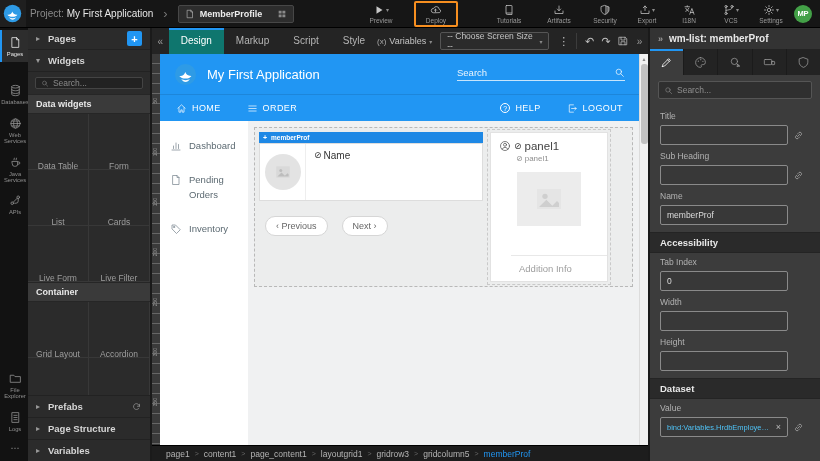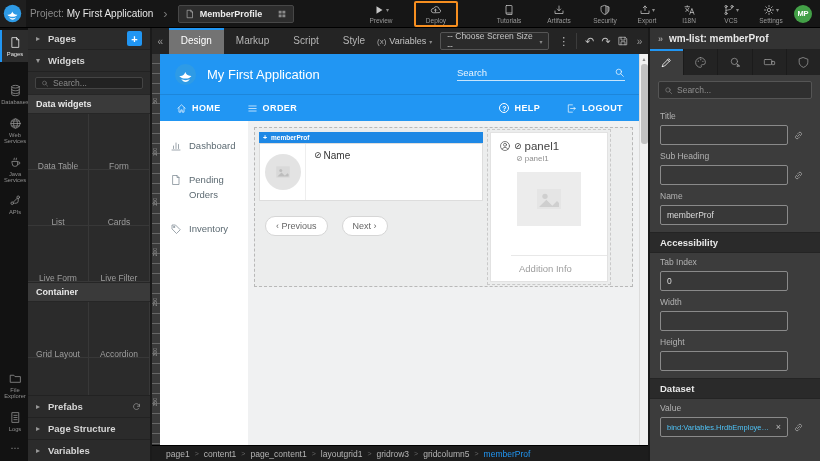--- a/index.html
+++ b/index.html
@@ -53,21 +53,21 @@
   .lp-bottom { margin-top:auto; flex:none; }
   .lp-bottom .lp-row { border-top:1px solid #222; border-bottom:none; }
   .refresh { margin-left:auto; color:#9a9a9a; }
   .refresh svg { width:11px; height:11px; }
 
   
   .center { flex:1; min-width:0; display:flex; flex-direction:column; }
   .toolbar { height:26px; flex:none; background:#242424; display:flex; align-items:center; }
   .clps { width:18px; height:20px; display:grid; place-items:center; color:#9a9a9a; font-size:10px; cursor:pointer; }
   .etab { padding:0 12px; height:26px; line-height:25px; color:#b5b5b5; font-size:10px; cursor:pointer; }
-  .etab.on { background:#737373; color:#fff; box-shadow:inset 0 2px 0 #2196f3; }
+  .etab.on { background:#0f766e; color:#fff; box-shadow:inset 0 2px 0 #2196f3; }
   .tb-spacer { flex:1; }
   .vars { display:flex; align-items:center; gap:3px; color:#c5c5c5; font-size:9px; margin-right:8px; cursor:pointer; }
   .vars .vx { font-size:8px; color:#aaa; }
   .fake-sel { height:18px; background:#2b2b2b; border:1px solid #555; border-radius:2px; color:#c5c5c5; font-size:8.5px; display:flex; align-items:center; gap:6px; padding:0 6px; margin-right:6px; cursor:pointer; }
   .tico { width:18px; height:20px; display:grid; place-items:center; color:#bfbfbf; font-size:11px; cursor:pointer; }
   .tico svg { width:12px; height:12px; }
   .tb-div { width:1px; height:16px; background:#3c3c3c; margin:0 4px; }
 
   
   .canvaswrap { flex:1; min-height:0; display:flex; }
@@ -79,21 +79,21 @@
   .vscroll .sarr { font-size:5px; color:#888; padding:2px 0; }
   .vscroll .sthumb { width:7px; height:80px; background:#c1c1c1; border-radius:3px; }
 
   .appheader { height:40px; flex:none; background:#2196f3; display:flex; align-items:center; padding:0 14px; gap:10px; }
   .appheader .atitle { color:#fff; font-size:13px; font-weight:500; flex:1; white-space:nowrap; }
   .asearch { display:flex; align-items:center; border-bottom:1px solid rgba(255,255,255,.75); width:168px; padding-bottom:2px; }
   .asearch input { background:transparent; border:none; outline:none; color:#fff; font-size:9.5px; width:100%; }
   .asearch input::placeholder { color:#eaf4fd; }
   .asearch svg { width:11px; height:11px; color:#fff; flex:none; }
   .appnav { height:27px; flex:none; background:#2196f3; border-top:1px solid rgba(0,0,0,.10); display:flex; align-items:center; padding:0 16px; gap:26px; color:#fff; font-size:9px; letter-spacing:.4px; }
-  .nav-it { display:flex; align-items:center; gap:5px; cursor:pointer; white-space:nowrap;font-weight:bold; }
+  .nav-it { display:flex; align-items:center; gap:5px; cursor:pointer; white-space:nowrap; }
   .nav-it svg { width:11px; height:11px; }
   .nav-sp { flex:1; }
   .qmark { width:10px; height:10px; border:1px solid #fff; border-radius:50%; font-size:7px; display:grid; place-items:center; }
 
   .appbody { flex:1; min-height:0; display:flex; }
   .appsidebar { width:88px; flex:none; background:#fff; padding-top:8px; }
   .as-it { display:flex; gap:7px; padding:10px 10px; color:#5c6a72; font-size:9.5px; font-weight:500; line-height:1.5; cursor:pointer; }
   .as-it svg { width:12px; height:12px; flex:none; color:#7d8a93; margin-top:1px; }
   .appcontent { flex:1; min-width:0; padding:6px 6px; }
 

